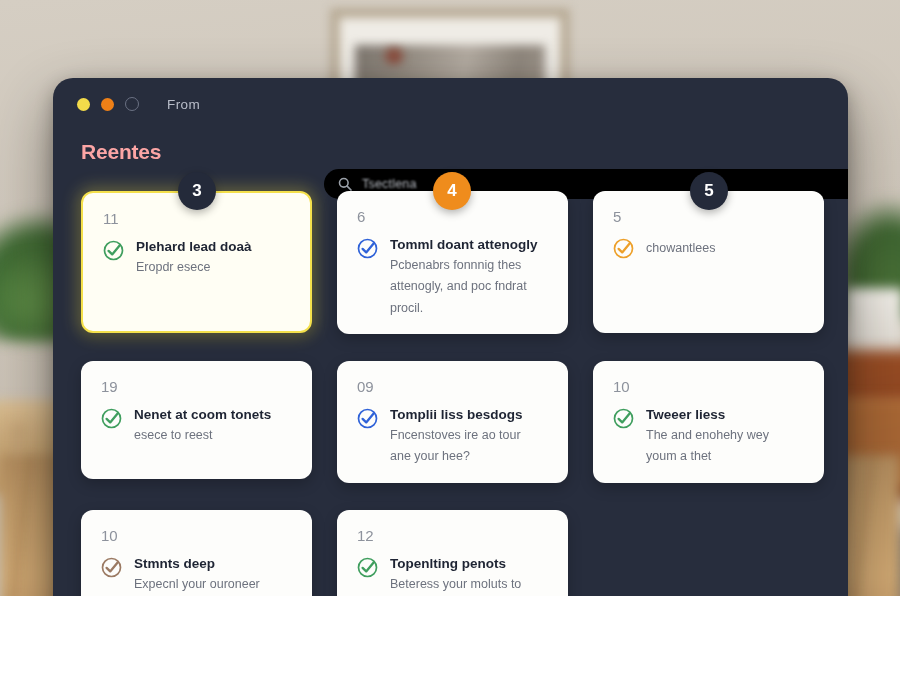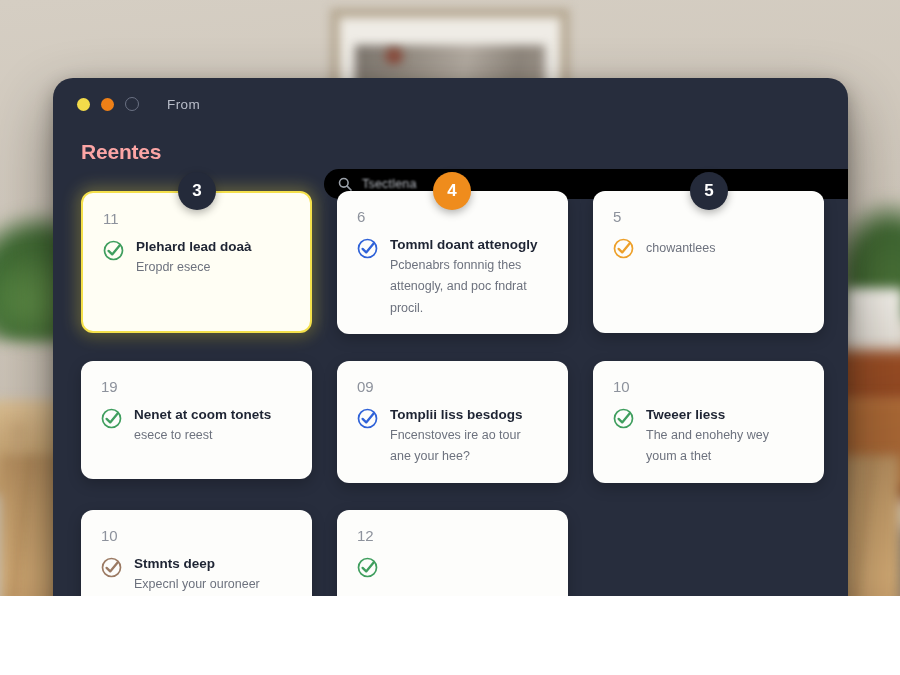--- a/index.html
+++ b/index.html
@@ -433,19 +433,24 @@
           </div>
         </div>
         <div class="cell">
           <div class="card ">
             <div class="card-num">12</div>
             <div class="card-body">
               <span class="check-icon"><svg width="21" height="21" viewBox="0 0 21 21">
                   <circle cx="10.5" cy="10.5" r="9" fill="none" stroke="#3f9e5e" stroke-width="1.7"></circle>
                   <path d="M5.6 10.9 L9.2 14.4 L16.6 5.4" fill="none" stroke="#3f9e5e" stroke-width="2.3" stroke-linecap="round" stroke-linejoin="round"></path>
                 </svg></span>
+              <div class="card-text">
+                <div class="card-title">Topenlting penots</div>
+                <div class="card-line">Beteress your moluts to</div>
+                <div class="card-line">dalouthury.</div>
+              </div>
             </div>
           </div>
         </div>
       </div>
 
   </div>
 </div>
 
 </body></html>

